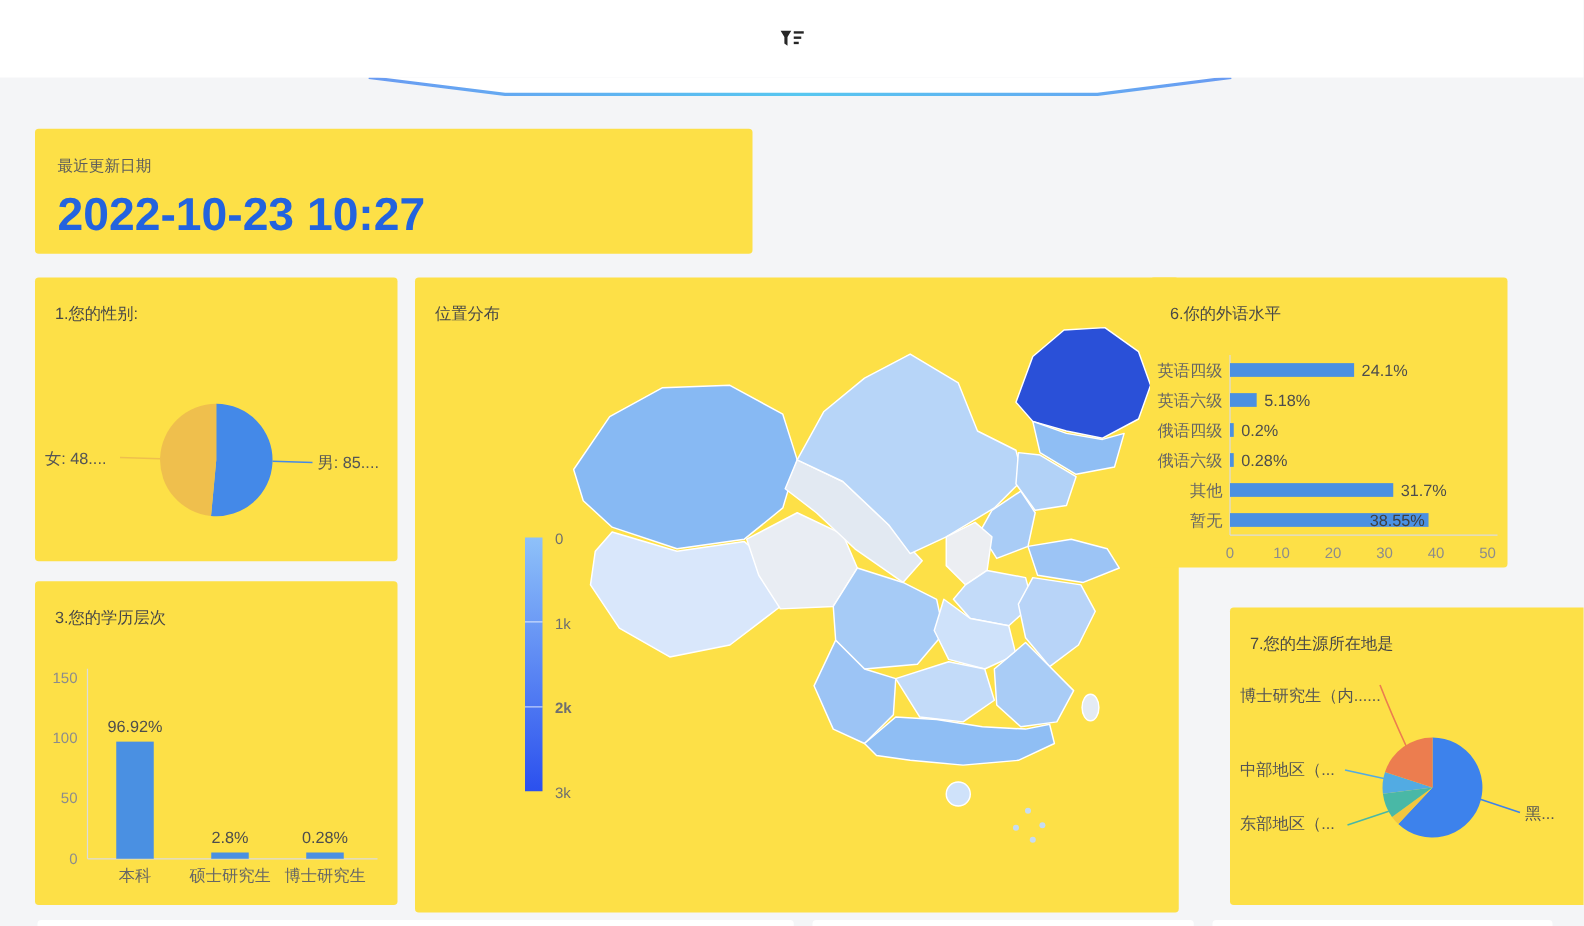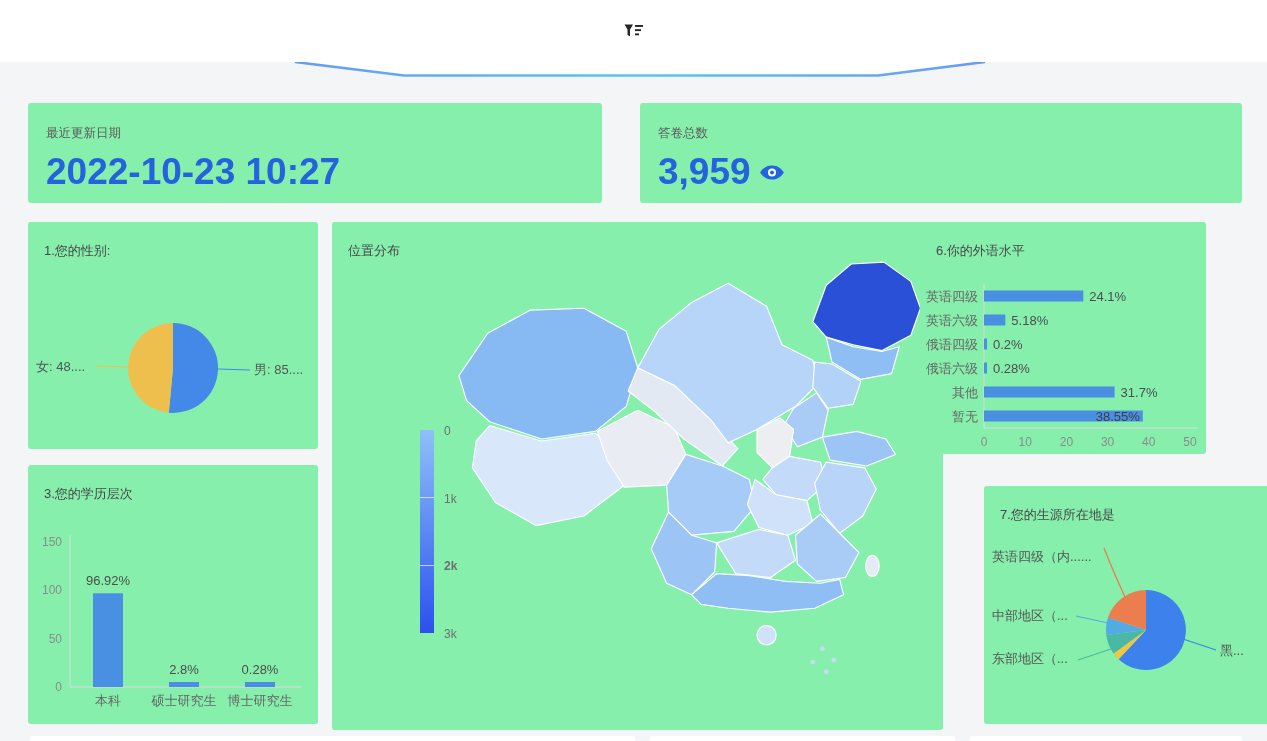--- a/index.html
+++ b/index.html
@@ -2,21 +2,21 @@
 <html><head>
 <meta charset="utf-8">
 <style>
   html,body{margin:0;padding:0;}
   body{background:#f4f5f7;font-family:"Liberation Sans","DejaVu Sans",sans-serif;}
   .stage{position:relative;width:1267px;height:741px;overflow:hidden;background:#f4f5f7;}
   .header{position:absolute;left:0;top:0;width:1267px;height:62px;background:#fff;
           display:flex;align-items:center;justify-content:center;gap:9px;z-index:2;}
   .header-title{font-size:17px;font-weight:bold;color:#1f1f1f;letter-spacing:.5px;}
   .swoosh{position:absolute;left:0;top:62px;z-index:1;}
-  .card{position:absolute;background:#86efac;border-radius:3px;}
+  .card{position:absolute;background:#fde047;border-radius:3px;}
   .card-label{position:absolute;left:18px;top:22px;font-size:12.5px;color:#5c5c5c;}
   .big-value{position:absolute;left:18px;top:48px;font-size:37px;font-weight:bold;color:#2363de;
              display:flex;align-items:center;gap:8px;}
   .chart-title{position:absolute;left:16px;top:20px;font-size:13px;color:#484848;}
   .chart-svg{position:absolute;left:0;top:0;}
   .pie-label{position:absolute;font-size:13px;color:#555;white-space:nowrap;}
   svg text{font-family:"Liberation Sans","DejaVu Sans",sans-serif;}
   
   .card-upd{left:28px;top:103px;width:574px;height:100px;}
   .card-total{left:640px;top:103px;width:602px;height:100px;}
@@ -57,31 +57,20 @@
     </defs>
     <path d="M295,0 L985,0 L878,13.5 L404,13.5 Z" fill="#ffffff"></path>
     <path d="M295,0 L404,13.5 L878,13.5 L985,0" fill="none" stroke="url(#swg)" stroke-width="2.6" stroke-linejoin="round"></path>
   </svg>
 
   <div class="card card-upd">
     <div class="card-label">最近更新日期</div>
     <div class="big-value" style="color: rgb(35, 99, 222);">2022-10-23 10:27</div>
   </div>
 
-  <div class="card card-total">
-    <div class="card-label">答卷总数</div>
-    <div class="big-value" style="color: rgb(35, 99, 222);">
-      <span>3,959</span>
-      <svg width="26" height="19" viewBox="0 0 22 16">
-        <path d="M11,2 C6,2 2.6,5 1,8 C2.6,11 6,14 11,14 C16,14 19.4,11 21,8 C19.4,5 16,2 11,2 Z" fill="#2363de"></path>
-        <circle cx="11" cy="8" r="3.4" fill="#ffffff"></circle>
-        <circle cx="11" cy="8" r="1.7" fill="#2363de"></circle>
-      </svg>
-    </div>
-  </div>
 
   <div class="card card-gender">
     <div class="chart-title">1.您的性别:</div>
     <svg id="gender-pie" class="chart-svg" width="290" height="227" viewBox="0 0 290 227">
       <g>
         <path d="M68,144 L100,145" stroke="#efbf4d" stroke-width="1.2" fill="none"></path>
         <path d="M190,147 L222,148" stroke="#4489e8" stroke-width="1.2" fill="none"></path>
       </g>
     <path d="M145,146 L145.0,101.0 A45,45 0 1 1 140.8,190.8 Z" fill="#4489e8"></path>
         <path d="M145,146 L140.8,190.8 A45,45 0 0 1 145.0,101.0 Z" fill="#efbf4d"></path>
@@ -196,21 +185,21 @@
         <path d="M92,130 L124,137" stroke="#52abe3" stroke-width="1.2" fill="none"></path>
         <path d="M94,174 L127,163" stroke="#49b8a6" stroke-width="1.2" fill="none"></path>
         <path d="M199,153 L232,164" stroke="#3d82ec" stroke-width="1.2" fill="none"></path>
       </g>
     <path d="M162,144 L162.0,104.0 A40,40 0 1 1 134.6,173.2 Z" fill="#3d82ec"></path>
         <path d="M162,144 L134.6,173.2 A40,40 0 0 1 129.6,167.5 Z" fill="#f2c63f"></path>
         <path d="M162,144 L129.6,167.5 A40,40 0 0 1 122.3,149.0 Z" fill="#49b8a6"></path>
         <path d="M162,144 L122.3,149.0 A40,40 0 0 1 124.0,131.6 Z" fill="#52abe3"></path>
         <path d="M162,144 L124.0,131.6 A40,40 0 0 1 162.0,104.0 Z" fill="#ec7d4f"></path>
       </svg>
-    <div class="pie-label" style="left:8px;top:62px">英语四级（内......</div>
+    <div class="pie-label" style="left:8px;top:62px">博士研究生（内......</div>
     <div class="pie-label" style="left:8px;top:121px">中部地区（...</div>
     <div class="pie-label" style="left:8px;top:164px">东部地区（...</div>
     <div class="pie-label" style="left:236px;top:156px">黑...</div>
   </div>
 
   <div class="sliver sliver-1"></div>
   <div class="sliver sliver-2"></div>
   <div class="sliver sliver-3"></div>
 
 </div>

